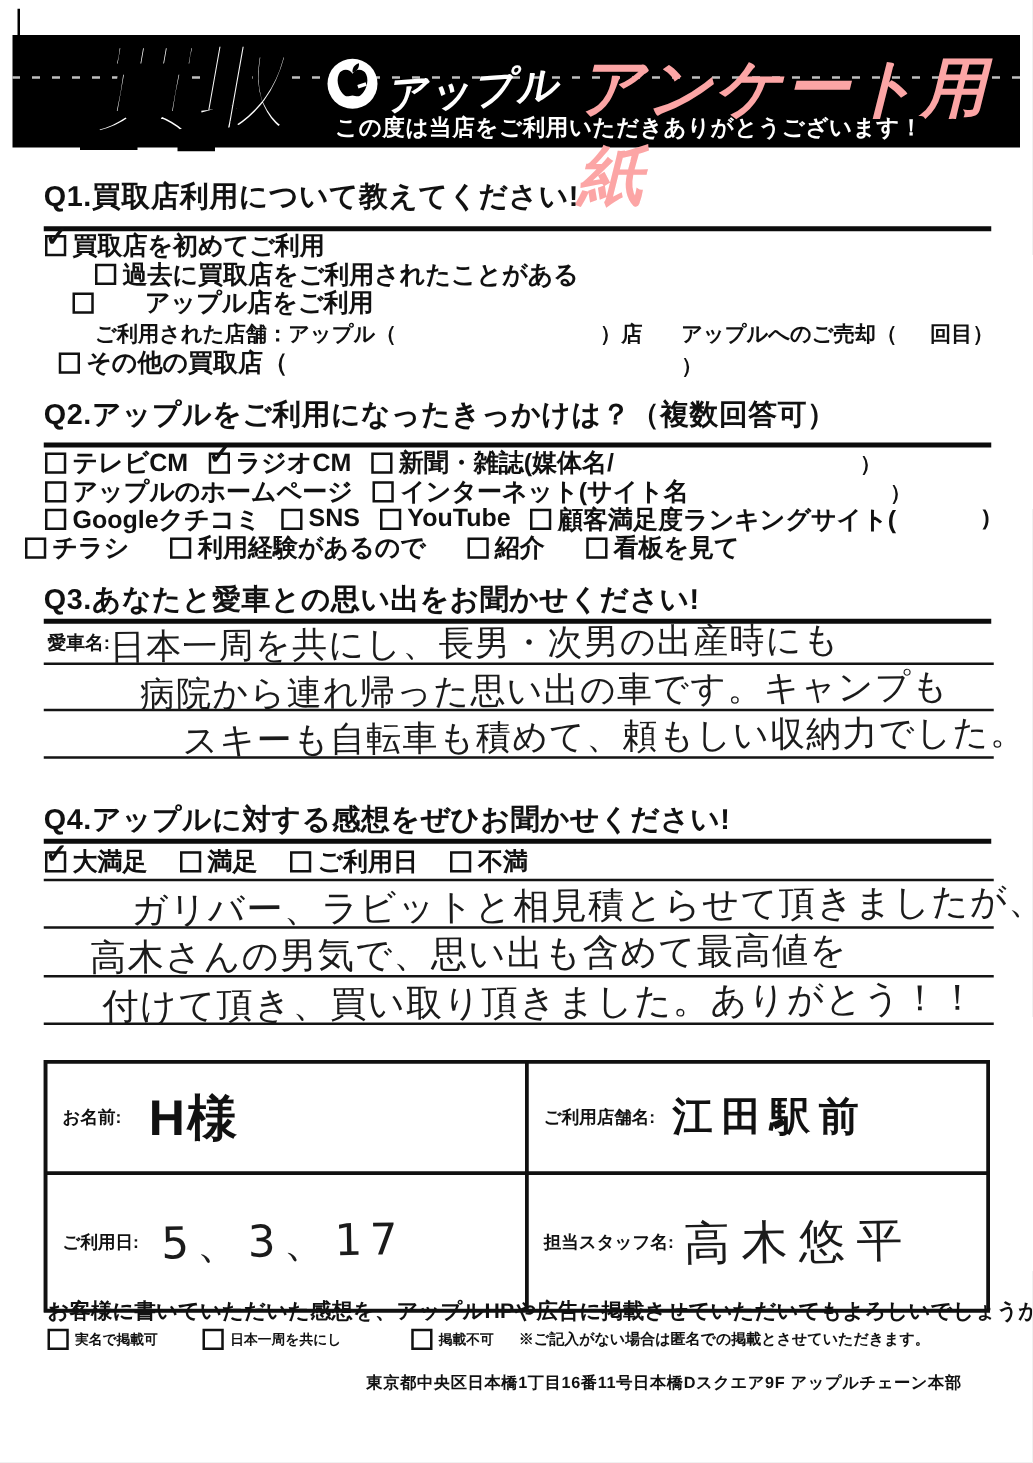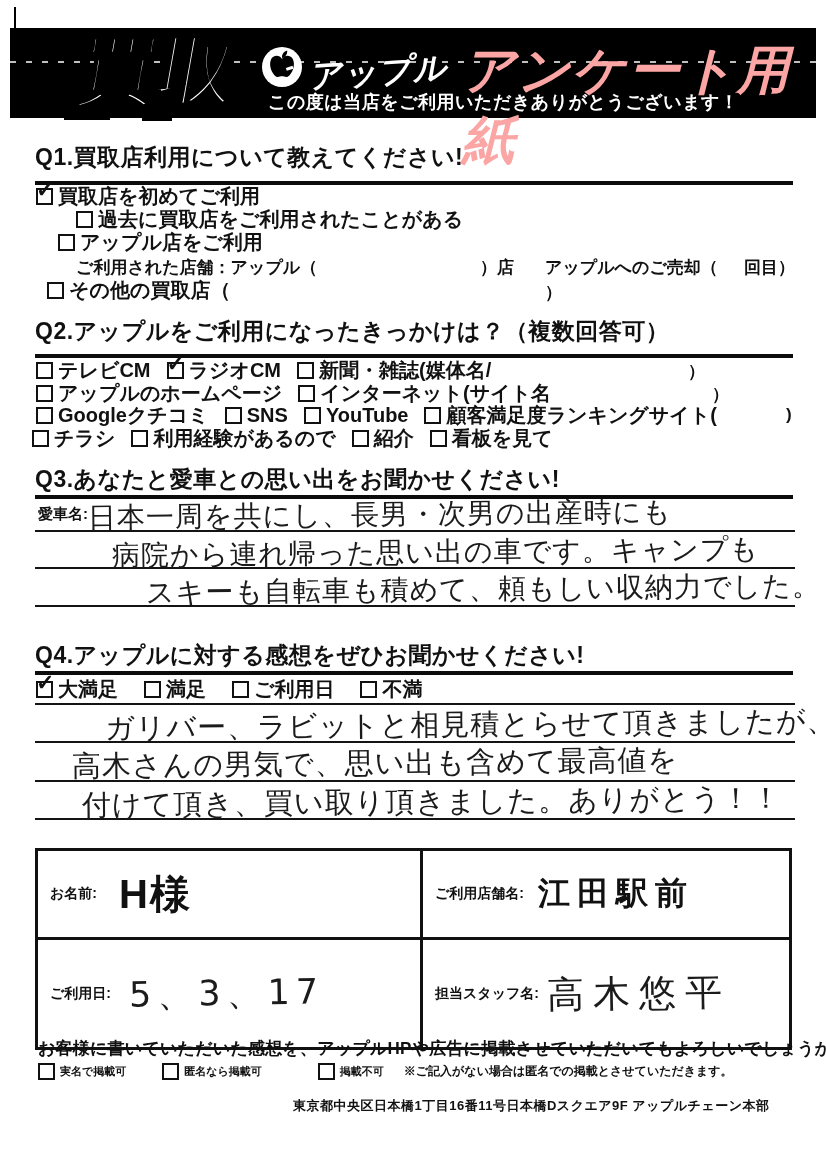--- a/index.html
+++ b/index.html
@@ -91,21 +91,21 @@
   <div class="hr" style="top:181px;"></div>
 
   <div class="optrow" style="left:36px; top:185px;">
     <span class="cb checked"></span>
     <span>買取店を初めてご利用</span>
   </div>
   <div class="optrow" style="left:36px; top:208px;padding-left:40px;">
     <span class="cb"></span>
     <span>過去に買取店をご利用されたことがある</span>
   </div>
-  <div class="optrow" style="left:58px; top:231px;">
+  <div class="optrow" style="left:58px; top:231px;gap:36px;">
     <span class="cb"></span>
     <span>アップル店をご利用</span>
   </div>
   <div class="plain" style="left:76px; top:256px;">ご利用された店舗：アップル（</div>
   <div class="plain" style="left:480px; top:256px;">）店</div>
   <div class="plain" style="left:545px; top:256px;">アップルへのご売却（</div>
   <div class="plain" style="left:744px; top:256px;">回目）</div>
   <div class="optrow" style="left:47px; top:279px;">
     <span class="cb"></span>
     <span>その他の買取店（</span>
@@ -156,21 +156,21 @@
         <span class="cb"></span>
         <span>YouTube</span>
       </span>
     <span class="opt">
         <span class="cb"></span>
         <span>顧客満足度ランキングサイト(</span>
       </span>
   </div>
   <div class="plain" style="left:786px; top:405px;">)</div>
 
-  <div class="optrow" style="left:32px; top:427px;">
+  <div class="optrow" style="left:20px; top:427px;gap:17px;">
     <span class="opt">
         <span class="cb"></span>
         <span>チラシ</span>
       </span>
     <span class="opt">
         <span class="cb"></span>
         <span>利用経験があるので</span>
       </span>
     <span class="opt">
         <span class="cb"></span>
@@ -240,21 +240,21 @@
   </div>
 
   <div class="consent-q">お客様に書いていただいた感想を、アップルHPや広告に掲載させていただいてもよろしいでしょうか？</div>
   <div class="consent-row">
     <span class="opt gap36">
         <span class="cb"></span>
         <span>実名で掲載可</span>
       </span>
     <span class="opt gap56">
         <span class="cb"></span>
-        <span>匿名なら掲載可</span>
+        <span>日本一周を共にし</span>
       </span>
     <span class="opt gap18">
         <span class="cb"></span>
         <span>掲載不可</span>
       </span>
     <span class="consent-note">※ご記入がない場合は匿名での掲載とさせていただきます。</span>
   </div>
   <div class="address">東京都中央区日本橋1丁目16番11号日本橋Dスクエア9F アップルチェーン本部</div>
 
 </div>

